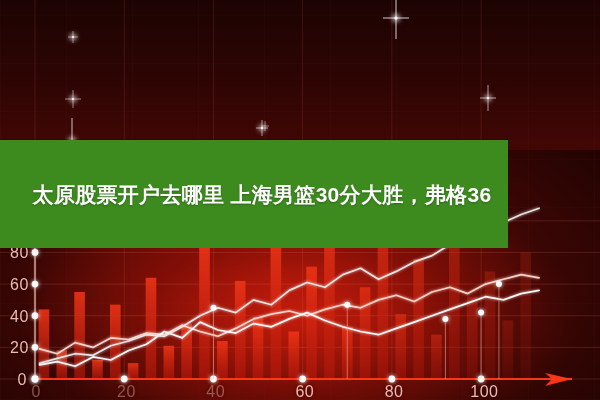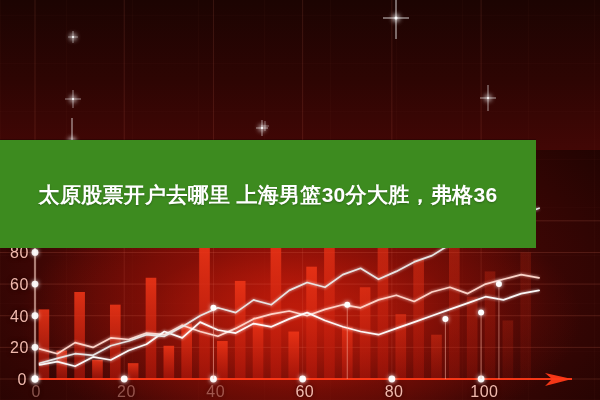--- a/index.html
+++ b/index.html
@@ -34,24 +34,24 @@
   .spark .h{left:50%;top:50%;transform:translate(-50%,-50%);height:1px;}
   .spark .v{left:50%;top:50%;transform:translate(-50%,-50%);width:1px;}
   .spark .c{left:50%;top:50%;width:3px;height:3px;border-radius:50%;
     transform:translate(-50%,-50%);box-shadow:0 0 5px 2px rgba(255,255,255,.85);}
 
   
   #chart{position:absolute;inset:0;}
   #chart svg{display:block;}
 
   
-  .band{position:absolute;left:0;top:140px;width:536px;height:108px;
+  .band{position:absolute;left:0;top:140px;width:492px;height:108px;
     background:#3d8b1f;
     box-shadow:0 -1px 0 rgba(0,0,0,.25);
-    display:flex;flex-direction:column;align-items:center;justify-content:center;}
+    display:flex;flex-direction:column;align-items:center;justify-content:center;padding-left:16px;}
   .band .ln{
     color:#ffffff;font-weight:bold;font-size:21px;line-height:31px;
     letter-spacing:.3px;white-space:nowrap;
     text-shadow:0 1px 2px rgba(0,0,0,.28);}
 
   
   .axlab{position:absolute;color:#f0b9ad;font-size:16px;letter-spacing:.5px;
     text-shadow:0 0 4px rgba(0,0,0,.6);}
   .axlab.dim{color:#cf9287;}
   .axlab.ongreen{color:#b9cfa8;opacity:.65;}

